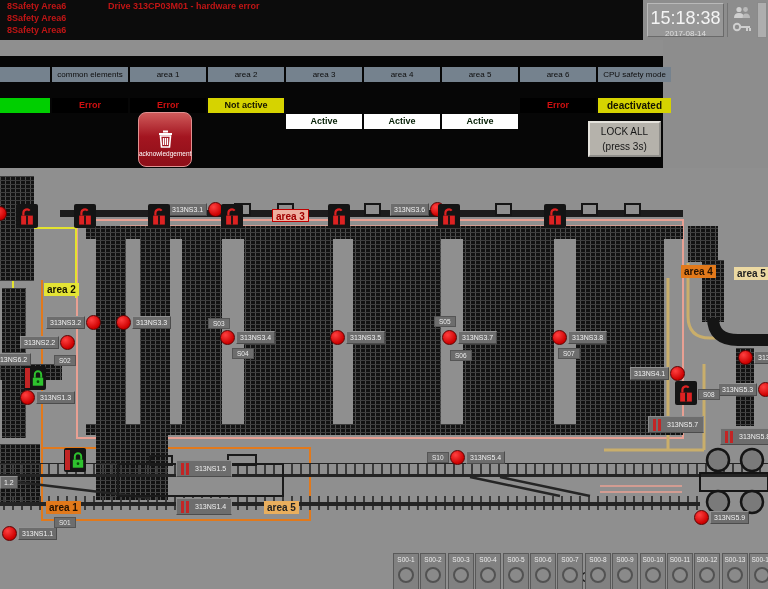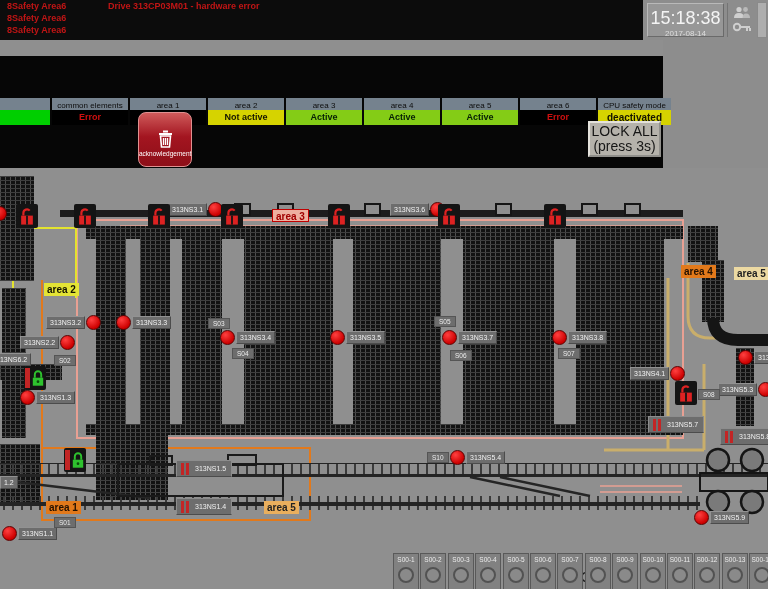--- a/index.html
+++ b/index.html
@@ -22,35 +22,35 @@
   .clock-date { font-size:8px; color:#dedede; }
   .tr-sep { position:absolute; left:84px; top:3px; width:1px; height:34px; background:#747474; }
   .tr-icons { position:absolute; left:88px; top:3px; width:30px; height:34px; }
   .tr-icons svg { display:block; margin:3px 0 2px 2px; }
   .edge-strip { position:absolute; left:114px; top:2px; width:10px; height:36px; background:#aeaeae; border:1px solid #8a8a8a; }
 
   
   .safety-panel { position:absolute; left:0; top:56px; width:663px; height:112px; background:#060606; }
   .table-title { position:absolute; left:0; top:6px; width:663px; height:16px; background:#575757; border:1px solid #6e6e6e; color:#e9e9e9; font-size:9px; text-align:center; line-height:15px; }
   .trow { position:absolute; left:0; display:grid; grid-template-columns:50px repeat(7,76px) 73px; gap:2px; width:663px; }
-  #table-headers { top:42px; }
-  #table-status { top:54px; }
+  #table-headers { top:11px; }
+  #table-status { top:42px; }
   .hcell { height:15px; background:#75828e; color:#0d0d0d; font-size:8px; text-align:center; line-height:15px; white-space:nowrap; overflow:hidden; }
   .scell { height:15px; font-size:9px; font-weight:bold; text-align:center; line-height:15px; white-space:nowrap; }
-  .scell.active { background:#84cc16; color:#062006; }
+  .scell.active { background:#ffffff; color:#062006;margin-top:16px; }
   .scell.green  { background:#00cf00; }
   .scell.error  { background:#000; color:#cf1010; }
   .scell.notactive { background:#d6d300; color:#151500; }
   .scell.deactivated { background:#d6d300; color:#151500; font-size:10px; }
 
   .ack-btn { position:absolute; left:138px; top:56px; width:54px; height:55px; border:1px solid #e09090; border-radius:8px;
     background:linear-gradient(#cf5a5a, #a31520 45%, #8d0f18); color:#fff; cursor:pointer; text-align:center; }
   .ack-btn svg { display:block; margin:6px auto 2px; }
   .ack-label { font-size:6.5px; color:#fff; display:block; }
-  .lock-btn { position:absolute; left:588px; top:65px; width:73px; height:36px; background:#b5b2ab; border:2px outset #e4e2dc; font-size:14px; color:#161616; text-align:center; line-height:15px; cursor:pointer; font-family:"Liberation Sans", sans-serif; }
+  .lock-btn { position:absolute; left:588px; top:65px; width:73px; height:36px; background:#b5b2ab; border:2px outset #e4e2dc; font-size:10px; color:#161616; text-align:center; line-height:15px; cursor:pointer; font-family:"Liberation Sans", sans-serif; }
 
   
   .diagram { position:absolute; left:0; top:168px; width:768px; height:421px; background:#8f8f8f; }
   .diagram svg.machinery { position:absolute; left:0; top:0; }
 
   .area-label { position:absolute; height:13px; line-height:13px; padding:0 3px; font-size:10px; font-weight:bold; white-space:nowrap; }
   .al-yellow { background:#e4e435; color:#141400; }
   .al-salmon { background:#eeb0a0; color:#a00000; border:1px solid #c00000; }
   .al-orange { background:#e2791b; color:#231000; }
   .al-tan    { background:#ecd9a2; color:#222; }

